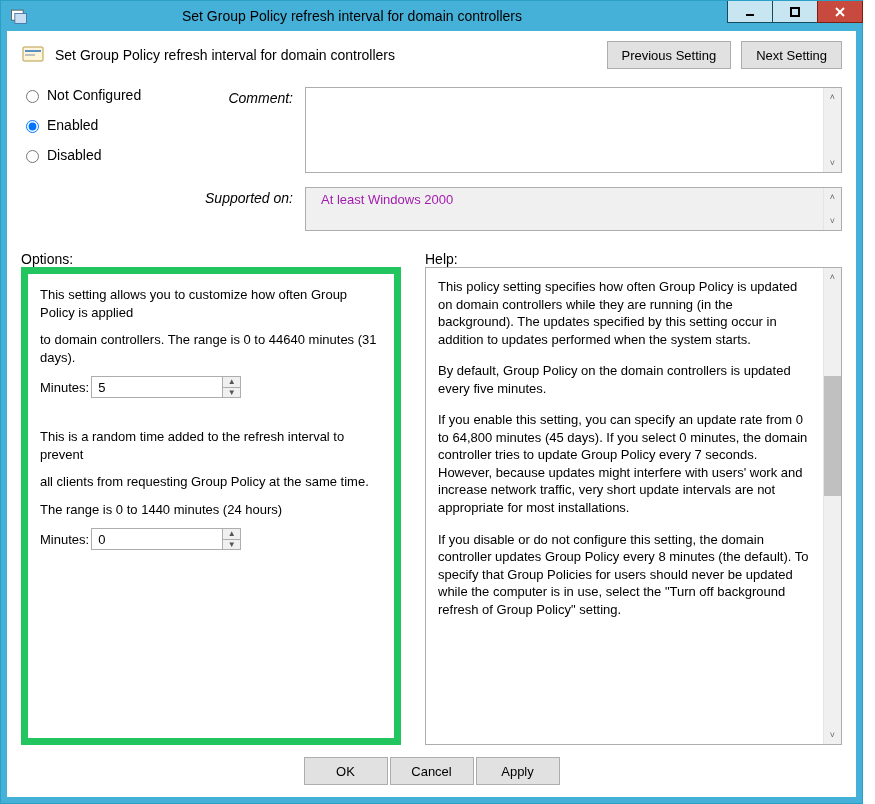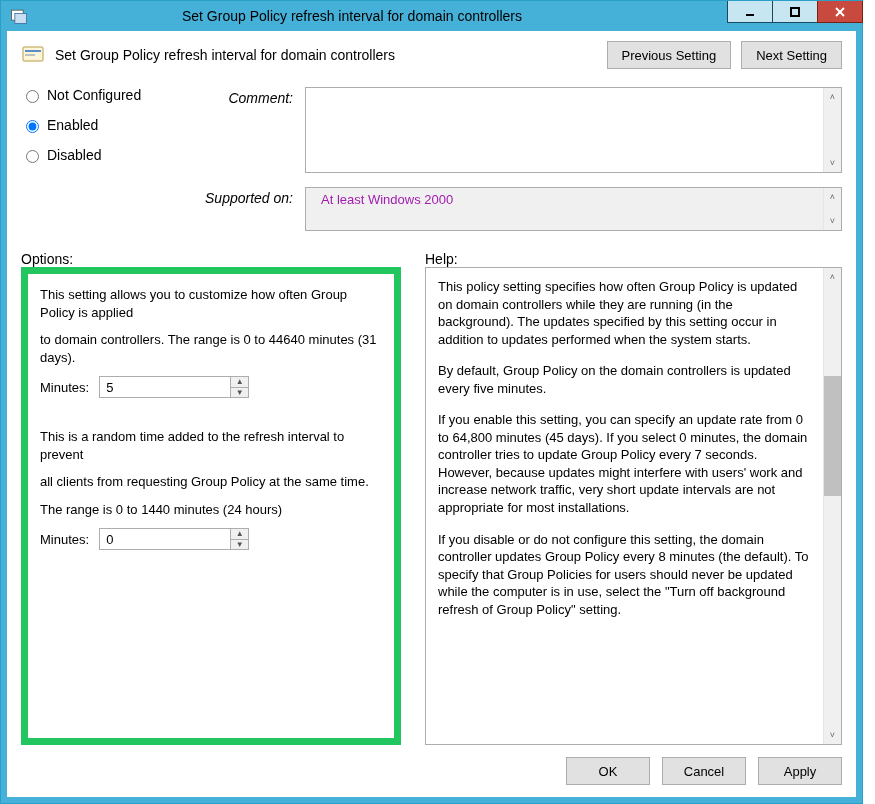--- a/index.html
+++ b/index.html
@@ -161,21 +161,21 @@
     font-size:13px;
   }
   .help-inner {
     flex:1;
     padding: 10px 12px;
     overflow:hidden;
   }
   .help-inner p { margin: 0 0 14px 0; line-height:1.35; }
 
   .spin-row {
-    display:flex; align-items:center; gap:10px; margin-top:4px; margin-bottom:20px;
+    display:flex; align-items:center; gap:2px; margin-top:4px; margin-bottom:20px;
   }
   .spin-row .minutes-label { }
   .spin-input {
     display:flex; height:22px;
     border:1px solid #adadad;
   }
   .spin-input input {
     width:130px; border:none; padding:0 6px; font-size:13px;
     outline:none;
   }
@@ -183,21 +183,21 @@
   .spin-btns .sb {
     height:11px; border-left:1px solid #adadad;
     display:flex; align-items:center; justify-content:center;
     font-size:8px; color:#555; background:#f0f0f0; line-height:1;
   }
   .spin-btns .sb + .sb { border-top:1px solid #adadad; }
 
   .options-text { margin-bottom: 10px; line-height:1.35;}
 
   .footer {
-    display:flex; justify-content:flex-end; gap:12px;
+    display:flex; justify-content:center; gap:2px;
     padding-top: 12px;
   }
   .footer button {
     height:28px; width:84px;
     border:1px solid #adadad; background:#e1e1e1;
     font-size:13px;
   }
 </style>
 </head>
 <body>

